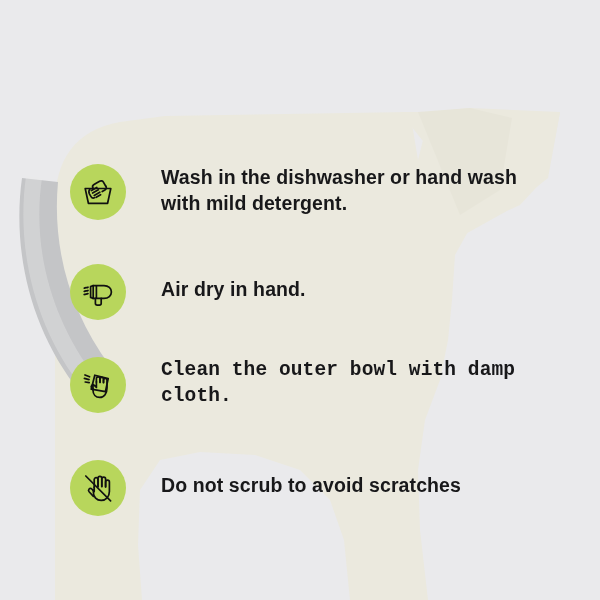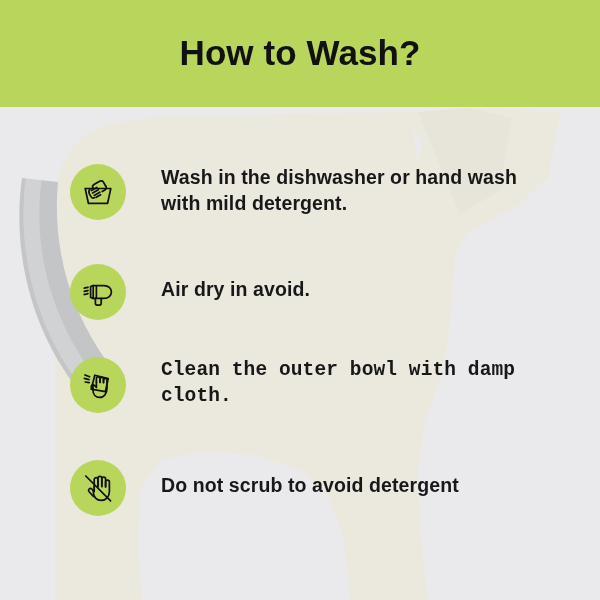--- a/index.html
+++ b/index.html
@@ -126,23 +126,20 @@
       <path d="M418,112 L470,108 L512,118 L500,190 L460,215 Z" fill="#e7e5d9"></path>
     </g>
     <g>
       <path d="M22,178 C12,250 30,330 80,392 L110,366
                C70,312 52,248 58,182 Z" fill="#c4c5c7"></path>
       <path d="M26,176 C16,248 34,328 84,390 L96,378
                C50,318 32,246 42,178 Z" fill="#eceaec" opacity="0.35"></path>
     </g>
   </svg>
 
-  <div id="header-banner">
-    <h1 id="page-title">How to Wash?</h1>
-  </div>
 
   <div id="instruction-list">
 
     <div class="instruction-row" id="row-1">
       <div class="icon-badge">
         <svg width="36" height="36" viewBox="0 0 36 36" fill="none" stroke="#111111" stroke-width="1.7" stroke-linecap="round" stroke-linejoin="round">
           <path d="M5.2 14.5 L30.8 14.5 L27.6 29.3 L8.4 29.3 Z"></path>
           <path d="M13.0 14.2 C12.2 12.6 12.6 11.2 14.0 10.4 L19.6 7.2
                    C21.0 6.4 22.6 6.8 23.4 8.2 L25.6 12.0"></path>
           <path d="M25.9 12.2 C26.7 13.6 26.3 15.2 24.9 16.0 L22.2 17.6"></path>
@@ -164,21 +161,21 @@
                    C31.4 21.6 28.4 24.4 24.0 24.4 L13.2 24.4 Z"></path>
           <path d="M13.2 11.6 L10.6 12.6 L10.6 23.4 L13.2 24.4"></path>
           <line x1="16.4" y1="11.8" x2="16.4" y2="24.2"></line>
           <path d="M15.4 24.4 L15.4 29.6 C15.4 30.6 16.2 31.2 17.2 31.2
                    L19.4 31.2 C20.4 31.2 21.2 30.6 21.2 29.6 L21.2 24.4"></path>
           <path d="M8.0 13.2 C6.6 14.0 5.6 13.4 4.2 14.2"></path>
           <path d="M8.0 16.4 C6.6 17.2 5.6 16.6 4.2 17.4"></path>
           <path d="M8.0 19.6 C6.6 20.4 5.6 19.8 4.2 20.6"></path>
         </svg>
       </div>
-      <div class="instruction-text">Air dry in avoid.</div>
+      <div class="instruction-text">Air dry in hand.</div>
     </div>
 
     <div class="instruction-row" id="row-3">
       <div class="icon-badge">
         <svg width="36" height="36" viewBox="0 0 36 36" fill="none" stroke="#111111" stroke-width="1.7" stroke-linecap="round" stroke-linejoin="round">
           <path d="M14.8 8.2 L28.2 11.6 L25.4 24.6 L11.2 22.2 Z"></path>
           <path d="M16.4 15.0 L16.4 11.6 C16.4 10.6 17.2 9.9 18.2 9.9
                    C19.2 9.9 20.0 10.6 20.0 11.6 L20.0 15.4"></path>
           <path d="M20.0 15.0 L20.0 12.0 C20.0 11.0 20.8 10.3 21.8 10.3
                    C22.8 10.3 23.5 11.0 23.5 12.0 L23.5 15.6"></path>
@@ -209,17 +206,17 @@
           <path d="M25.6 16.6 L25.6 12.0 C25.6 10.9 26.4 10.1 27.5 10.1
                    C28.6 10.1 29.4 10.9 29.4 12.0 L29.4 21.6
                    C29.4 26.6 26.0 30.4 21.2 30.4
                    C16.6 30.4 13.4 27.0 13.4 22.4 L13.4 20.0"></path>
           <path d="M14.2 17.2 L14.2 21.6 L11.8 19.0
                    C11.0 18.2 9.8 18.2 9.1 19.0
                    C8.4 19.8 8.4 20.9 9.1 21.7 L13.4 26.4"></path>
           <line x1="5.8" y1="6.0" x2="30.6" y2="30.8"></line>
         </svg>
       </div>
-      <div class="instruction-text">Do not scrub to avoid detergent</div>
+      <div class="instruction-text">Do not scrub to avoid scratches</div>
     </div>
 
   </div>
 </div>
 
 </body></html>

